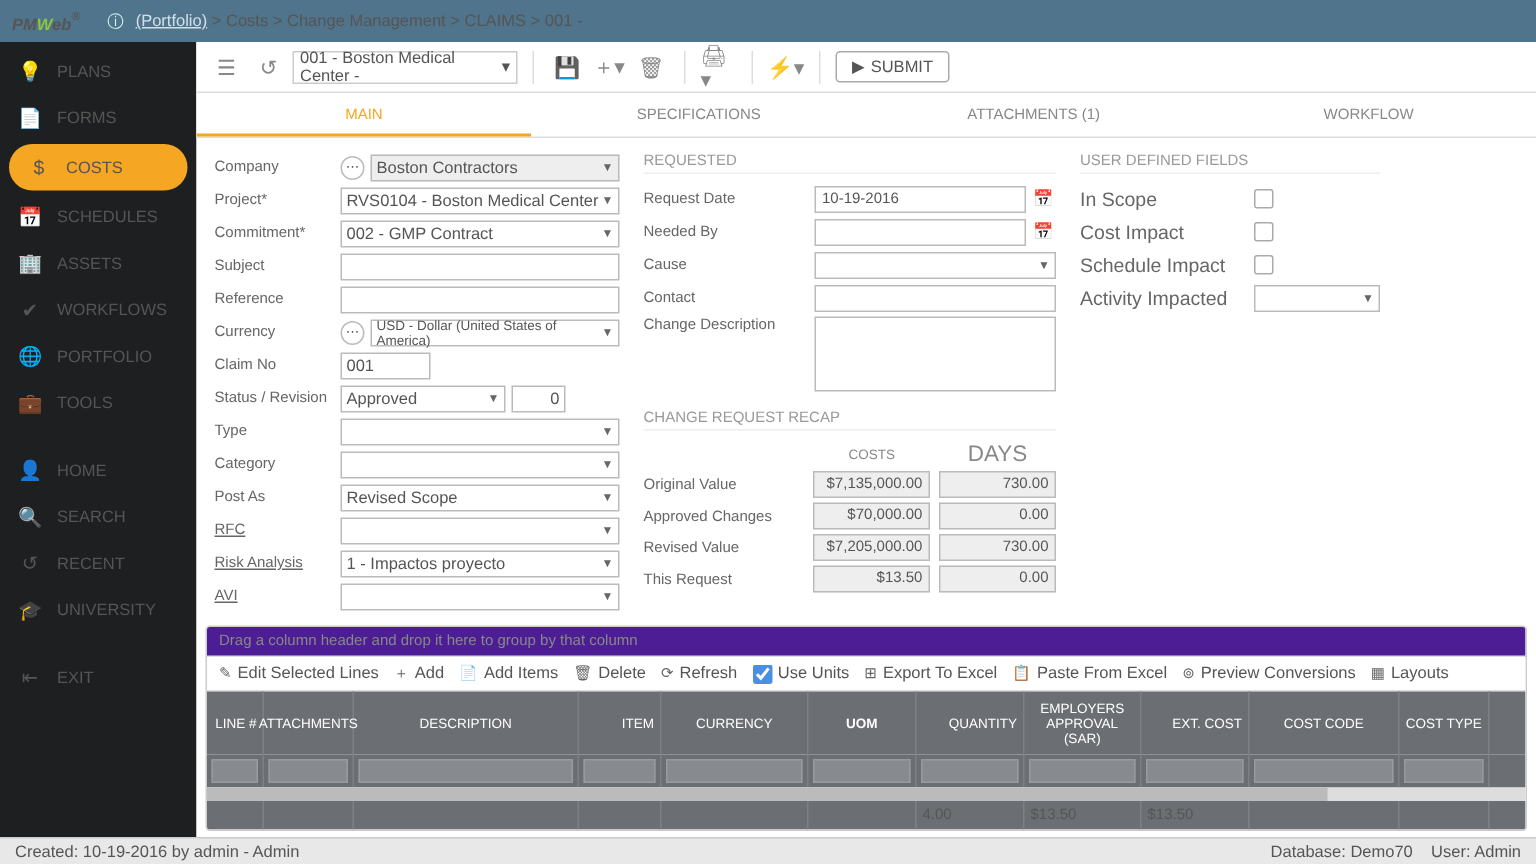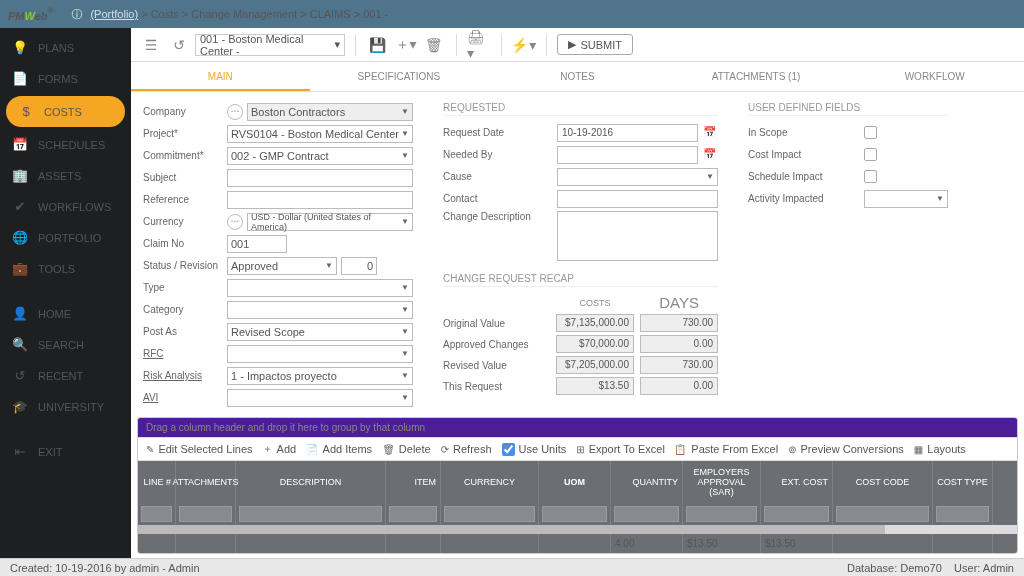--- a/index.html
+++ b/index.html
@@ -17,21 +17,21 @@
 .toolbar .submit{border:1px solid #aaa;border-radius:3px;padding:3px 10px;display:flex;align-items:center;gap:4px;cursor:pointer}
 .body{flex:1;display:flex;min-height:0}
 .side{width:131px;background:#1e1f21;display:flex;flex-direction:column;padding-top:4px}
 .side .item{display:flex;align-items:center;gap:10px;padding:8px 12px;color:#ddd;cursor:pointer;font-size:11px}
 .side .item.active{background:#f5a623;border-radius:16px;margin:2px 6px;color:#fff}
 .side .item .ic{width:16px;text-align:center;font-size:13px}
 .main{flex:1;display:flex;flex-direction:column;min-width:0;background:#fff}
 .tabs{display:flex;border-bottom:1px solid #ddd;height:30px;background:#fff}
 .tabs .tab{flex:1;text-align:center;line-height:30px;color:#888;font-size:10px;cursor:pointer}
 .tabs .tab.active{color:#f5a623;border-bottom:2px solid #f5a623}
-.form{display:flex;padding:10px 12px;gap:30px;flex-wrap:nowrap}
+.form{display:flex;padding:10px 12px;gap:16px;flex-wrap:nowrap}
 .col{display:flex;flex-direction:column;gap:3px}
 .col.a{width:270px}
 .col.b{width:275px}
 .col.c{width:200px}
 .row{display:flex;align-items:center;gap:4px;min-height:19px}
 .lbl{width:80px;color:#666;font-size:10px}
 .lbl.u{text-decoration:underline}
 .inp,.dd{flex:1;height:18px;border:1px solid #bbb;background:#fff;padding:0 3px;font-size:10px;display:flex;align-items:center;justify-content:space-between}
 .inp.ro{background:#eee}
 .dd .car{font-size:8px;color:#666}
@@ -39,21 +39,21 @@
 .sect{color:#999;font-size:10px;border-bottom:1px solid #eee;padding-bottom:2px;margin-bottom:4px}
 .recap{display:flex;gap:6px;align-items:center}
 .recap .lbl2{width:110px;font-size:10px;color:#666}
 .recap .val{width:80px;height:18px;border:1px solid #bbb;background:#eee;text-align:right;padding:0 4px;line-height:16px;font-size:10px}
 .reqrow{display:flex;align-items:center;gap:4px;min-height:19px}
 .reqrow .rlbl{width:110px;font-size:10px;color:#666}
 .reqrow .rinp{flex:1;height:18px;border:1px solid #bbb;background:#fff;text-align:left;padding:0 4px;font-size:10px;line-height:16px}
 .reqrow .ric{width:16px;text-align:center;color:#888}
 .ta{flex:1;height:50px;border:1px solid #bbb}
 .udf{display:flex;align-items:center;gap:6px;min-height:19px}
-.udf .ul{width:110px;font-size:10px;color:#666}
+.udf .ul{width:110px;font-size:13px;color:#666}
 .chk{width:13px;height:13px;border:1px solid #aaa;border-radius:2px}
 .gridwrap{flex:1;border:1px solid #ccc;margin:0 6px 4px;display:flex;flex-direction:column;min-height:0;border-radius:3px;overflow:hidden}
 .grp{background:#4c1d95;padding:4px 8px;color:#888;font-size:10px;border-bottom:1px solid #ddd}
 .gtb{display:flex;align-items:center;gap:10px;padding:4px 8px;border-bottom:1px solid #ddd;background:#fff;flex-wrap:wrap}
 .gtb .gb{display:flex;align-items:center;gap:4px;color:#666;font-size:10px;cursor:pointer}
 .ghdr{display:flex;background:#6b6f73;color:#fff}
 .ghdr .c{padding:6px 4px;font-size:9px;text-align:center;border-right:1px solid #7d8185;display:flex;align-items:center;justify-content:center}
 .gfil{display:flex;background:#6b6f73}
 .gfil .c{padding:3px;border-right:1px solid #7d8185}
 .gfil .c .fi{height:16px;background:#878b8f;width:100%;border:1px solid #989b9e}
@@ -164,21 +164,20 @@
         <span class="ibtn">🖨▾</span>
         <span class="sep"></span>
         <span class="ibtn">⚡▾</span>
         <span class="sep"></span>
         <div class="submit">▶ <span>SUBMIT</span></div>
       </div>
 
       <div class="tabs" id="tabs">
           <div class="tab active">MAIN</div>
           <div class="tab">SPECIFICATIONS</div>
-          <div class="tab">NOTES</div>
           <div class="tab">ATTACHMENTS (1)</div>
           <div class="tab">WORKFLOW</div>
         </div>
 
       <div class="form">
         <div class="col a">
           <div class="row">
               <span class="lbl">Company</span>
               <span class="dots">⋯</span>
               <div class="dd inp ro">

